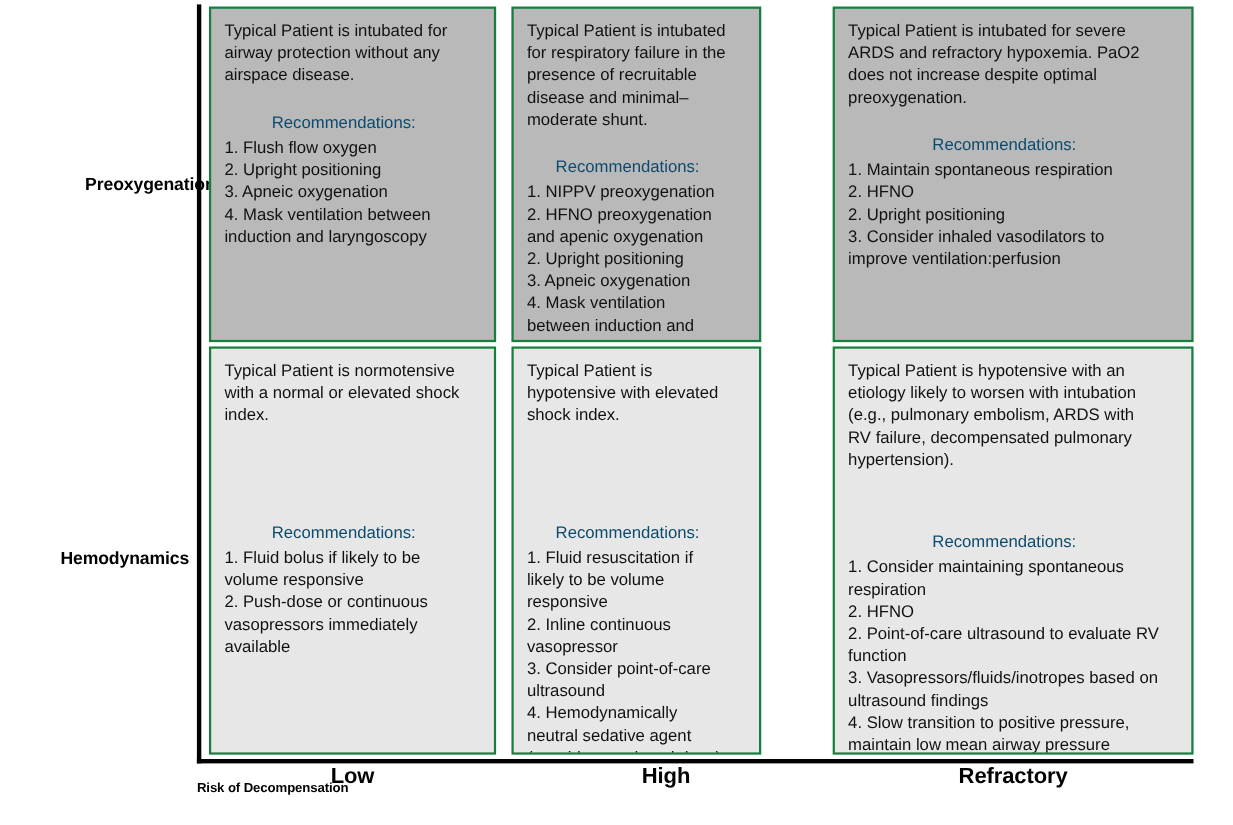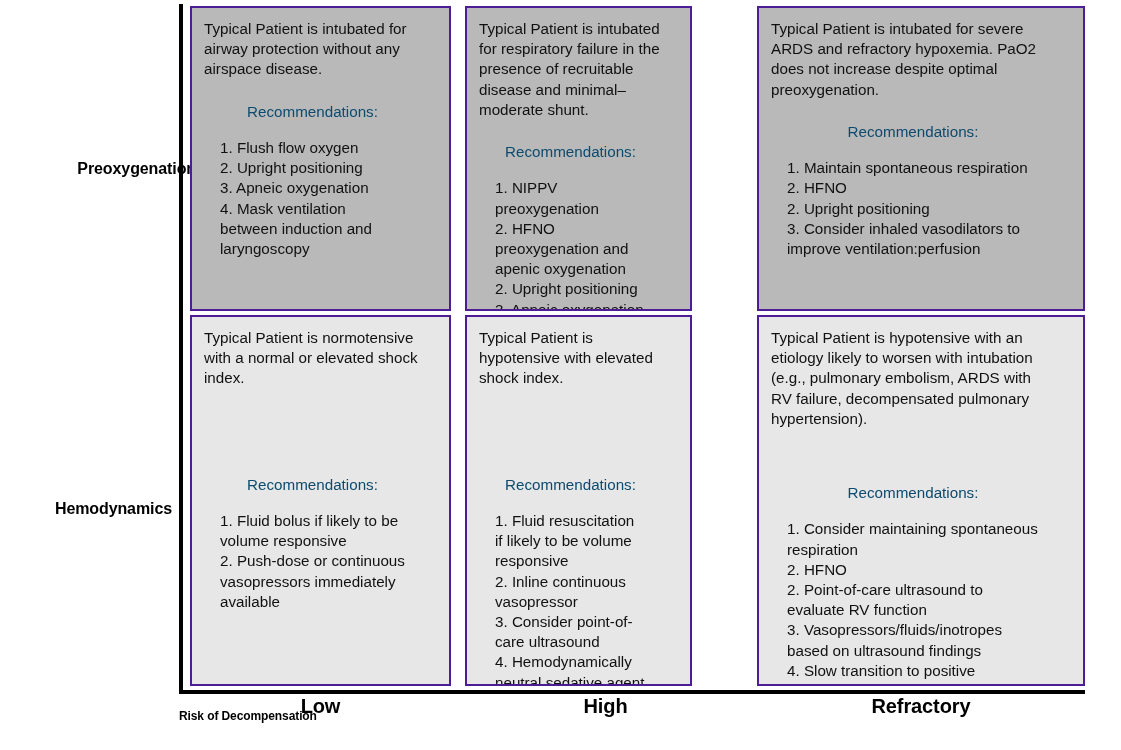--- a/index.html
+++ b/index.html
@@ -51,21 +51,21 @@
     letter-spacing: -0.1px;
     color: #000000;
   }
   #row-label-preox { top: 160px; margin-left: 24px; }
   #row-label-hemo  { top: 500px; }
 
   
   .cell {
     position: absolute;
     box-sizing: border-box;
-    border: 2px solid #4c1d95;
+    border: 2px solid #15803d;
     padding: 11px 28px 8px 12px;
     font-size: 15.2px;
     line-height: 1.33;
     color: #111111;
     overflow: hidden;
   }
   .cell.shaded   { background: #b9b9b9; }
   .cell.unshaded { background: #e7e7e7; }
 
   
@@ -86,21 +86,21 @@
     text-align: center;
     color: #0c4a6e;
     margin-top: 22px;
     margin-bottom: 3px;
     font-size: 15.2px;
   }
   .cell-rec-heading.pad-lg  { margin-top: 54px; }
   .cell-rec-heading.pad-xl  { margin-top: 86px; }
 
   .cell-rec-list {
-    margin: 16px;
+    margin: 0;
     white-space: pre-line;
   }
 
   
   .col-label {
     position: absolute;
     top: 695px;
     text-align: center;
     font-size: 20px;
     font-weight: bold;

